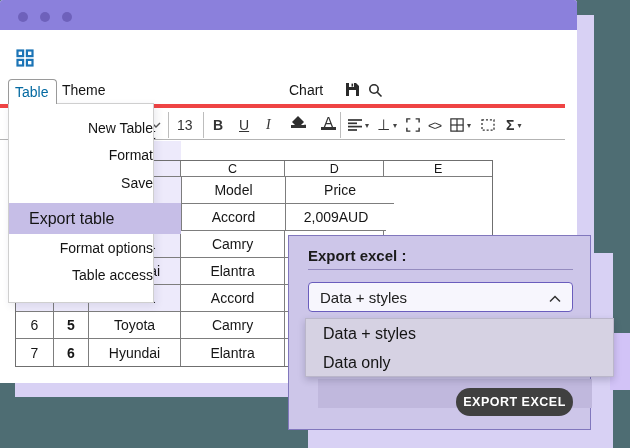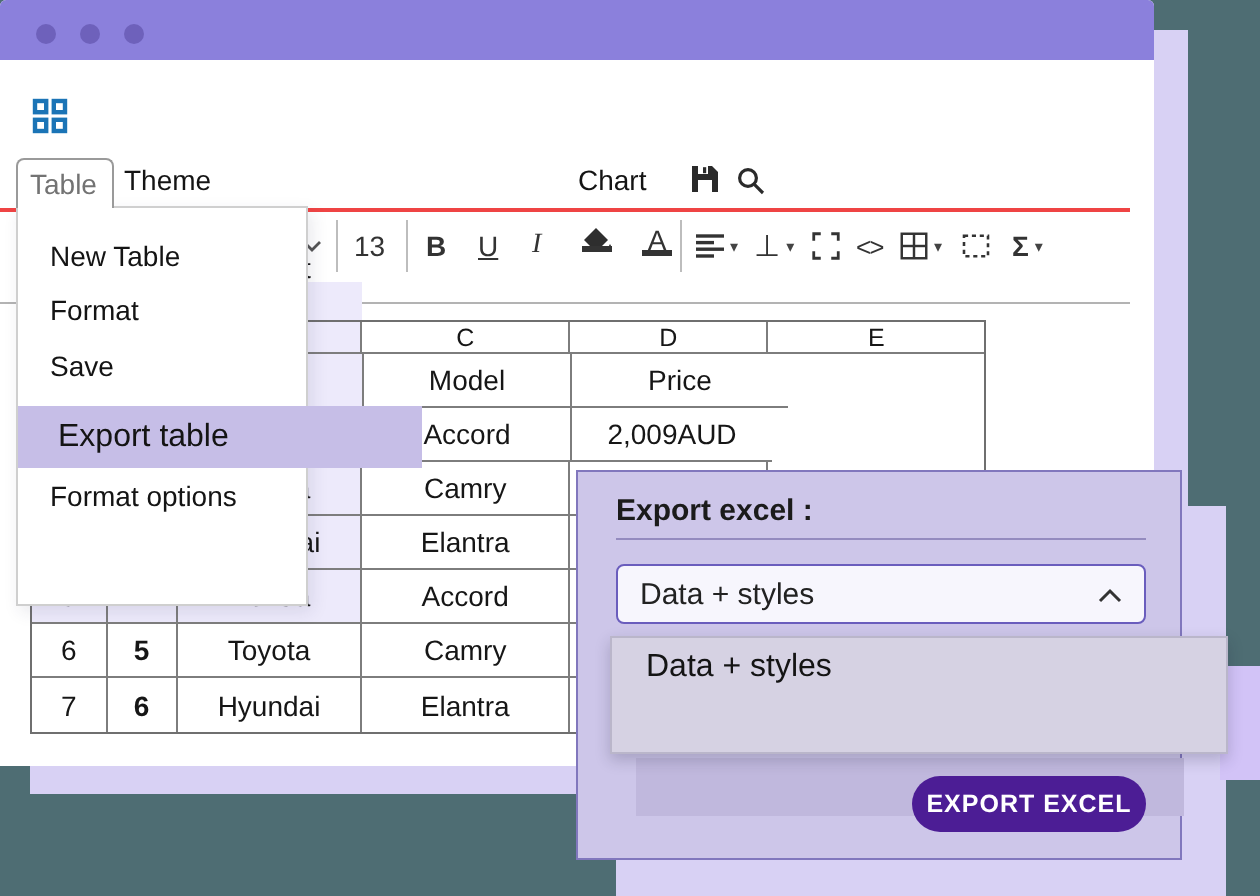--- a/index.html
+++ b/index.html
@@ -19,52 +19,52 @@
 
   .app-icon { position:absolute; left:16px; top:49px; }
   .page-title { position:absolute; left:44px; top:45px; font-size:21px; font-weight:bold; color:#141414; letter-spacing:.2px; }
 
   .menubar-item { position:absolute; top:82px; font-size:14px; color:#141414; }
   .mi-theme{ left:62px; } .mi-format{ left:111px;margin-top:44px; } .mi-import{ left:185px; } .mi-chart{ left:289px; }
   .save-icon { position:absolute; left:345px; top:82px; }
   .search-icon { position:absolute; left:368px; top:83px; }
 
   
-  .toolbar { position:absolute; left:0; top:104px; width:565px; height:48px; border-top:2px solid #ef4444; border-bottom:1px solid #b3b3b3; }
+  .toolbar { position:absolute; left:0; top:104px; width:565px; height:36px; border-top:4px solid #ef4444; border-bottom:1px solid #b3b3b3; }
   .tb { position:absolute; top:0; height:34px; display:flex; align-items:center; color:#333; font-size:14px; }
   .tb-sep { position:absolute; top:4px; width:1px; height:26px; background:#bdbdbd; }
   .caret { font-size:8px; color:#444; margin-left:3px; }
   .u-bar { position:absolute; left:0; bottom:6px; width:15px; height:3px; background:#333; }
 
   
   .col-highlight { position:absolute; left:15px; top:141px; width:166px; height:170px; background:#edeafb; }
   .sheet { position:absolute; left:15px; top:160px; width:478px; border:1px solid #6f6f6f; }
   .srow { display:flex; height:27px; }
   .srow.letters { height:16px; }
   .scell { border-right:1px solid #7d7d7d; border-bottom:1px solid #7d7d7d; display:flex; align-items:center; justify-content:center; font-size:14px; color:#161616; overflow:hidden; white-space:nowrap; }
   .scell:last-child { border-right:none; }
   .srow:last-child .scell { border-bottom:none; }
   .letters .scell { font-size:12.5px; }
   .c-g{ width:38px; } .c-a{ width:35px; font-weight:bold; } .c-b{ width:93px; } .c-c{ width:104px; } .c-d{ width:100px; } .c-e{ width:108px; }
   .srow.hdr .scell { font-weight:normal; }
 
   
   .menu-panel { position:absolute; left:8px; top:103px; width:146px; height:200px; background:#ffffff; border:1px solid #cfcfcf; box-shadow:2px 3px 8px rgba(40,40,80,.10); z-index:20; }
-  .menu-tab { position:absolute; left:8px; top:79px; width:49px; height:25px; background:#ffffff; border:1px solid #9a9a9a; border-bottom:none; border-radius:4px 4px 0 0; z-index:21; font-size:14px; color:#737373; padding:4px 0 0 6px; }
-  .menu-item { position:absolute; left:0; width:100%; padding-left:16px; font-size:14px; color:#141414; line-height:20px; z-index:22; }
-  .menu-item-hl { position:absolute; left:0; top:99px; width:202px; height:31px; background:#c6bee7; z-index:22; font-size:16px; color:#141414; padding-left:20px; line-height:31px; }
+  .menu-tab { position:absolute; left:8px; top:79px; width:49px; height:25px; background:#ffffff; border:1px solid #9a9a9a; border-bottom:none; border-radius:4px 4px 0 0; z-index:21; font-size:14px; color:#0369a1; padding:4px 0 0 6px; }
+  .menu-item { position:absolute; left:0; width:100%; padding-left:16px; font-size:14px; color:#141414; line-height:20px; z-index:22;text-align:right; }
+  .menu-item-hl { position:absolute; left:0; top:99px; width:172px; height:31px; background:#c6bee7; z-index:22; font-size:16px; color:#141414; padding-left:20px; line-height:31px; }
 
   
   .export-panel { position:absolute; left:288px; top:235px; width:303px; height:195px; background:#cdc6e9; border:1px solid #8177bd; z-index:30; }
   .export-title { position:absolute; left:19px; top:11px; font-size:15px; font-weight:bold; color:#1b1b1b; }
   .export-divider { position:absolute; left:19px; top:33px; width:265px; height:1px; background:#9density; background:#948bbf; }
   .export-select { position:absolute; left:19px; top:46px; width:265px; height:30px; background:#f7f6fd; border:1.5px solid #6a5dbd; border-radius:4px; display:flex; align-items:center; padding:0 11px; font-size:15px; color:#222; }
   .chevron-up { margin-left:auto; }
   .band { position:absolute; left:29px; top:143px; width:274px; height:29px; background:#c0b8dd; }
-  .export-btn { position:absolute; left:167px; top:152px; width:117px; height:28px; background:#4c1d95; border:none; border-radius:14px; color:#ffffff; font-size:12.5px; font-weight:bold; letter-spacing:.5px; display:flex; align-items:center; justify-content:center; font-family:inherit; }
+  .export-btn { position:absolute; left:167px; top:152px; width:117px; height:28px; background:#404040; border:none; border-radius:14px; color:#ffffff; font-size:12.5px; font-weight:bold; letter-spacing:.5px; display:flex; align-items:center; justify-content:center; font-family:inherit; }
 
   .export-list { position:absolute; left:305px; top:318px; width:309px; height:59px; background:#d6d2e3; border:1px solid #bab6ca; box-shadow:0 3px 7px rgba(30,30,60,.22); z-index:31; }
   .export-option { height:29px; padding-left:17px; display:flex; align-items:center; font-size:16px; color:#141414; }
 </style>
 </head>
 <body>
 
 <div class="stage">
 
   <div class="underlay-a"></div>
@@ -243,35 +243,37 @@
       </div>
     </div>
   </div>
 
   <div class="menu-panel">
     <div class="menu-item" style="top:14px">New Table</div>
     <div class="menu-item" style="top:41px">Format</div>
     <div class="menu-item" style="top:69px">Save</div>
     <div class="menu-item-hl">Export table</div>
     <div class="menu-item" style="top:134px">Format options</div>
+    <div class="menu-item" style="top:161px">Table access</div>
   </div>
   <div class="menu-tab">Table</div>
 
   <div class="export-panel">
     <div class="export-title">Export excel :</div>
     <div class="export-divider"></div>
     <div class="export-select">
       <span>Data + styles</span>
       <span class="chevron-up">
         <svg width="12" height="8" viewBox="0 0 12 8" fill="none" stroke="#333" stroke-width="1.5">
             <polyline points="1,6.5 6,1.5 11,6.5"></polyline>
           </svg>
       </span>
     </div>
     <div class="band"></div>
     <button class="export-btn">EXPORT EXCEL</button>
   </div>
 
   <div class="export-list">
     <div class="export-option">Data + styles</div>
+    <div class="export-option">Data only</div>
   </div>
 
 </div>
 
 </body></html>

